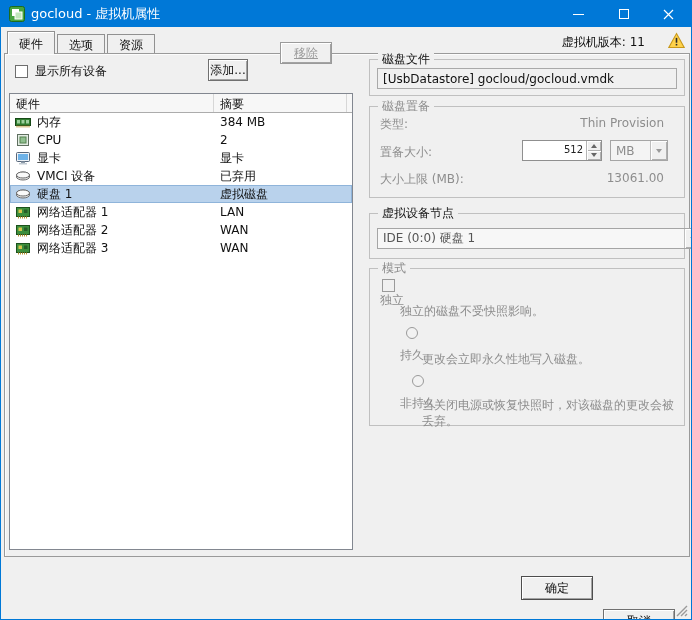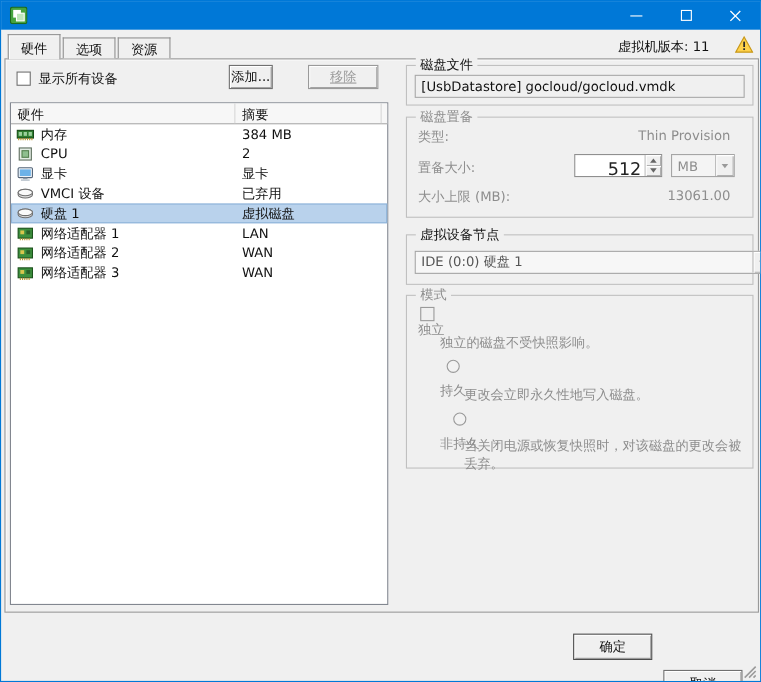--- a/index.html
+++ b/index.html
@@ -21,21 +21,21 @@
   #vm-version{position:absolute;top:33px;right:46px;font-size:12px;color:#111;}
   #warn-wrap{position:absolute;top:31px;right:6px;width:17px;height:17px;}
   
   #tabpage{position:absolute;left:3px;top:52px;width:686px;height:504px;background:#f0f0f0;border:1px solid #9a9a9a;box-shadow:inset 1px 1px 0 #fcfcfc;}
   
   #show-all{position:absolute;left:14px;top:62px;display:flex;align-items:center;font-size:12px;color:#111;}
   .checkbox{width:13px;height:13px;background:#fff;border:1px solid #6e6e6e;margin-right:7px;}
   .btn3d{position:absolute;height:22px;background:#f0f0f0;border:1px solid #707070;box-shadow:inset 1px 1px 0 #fff,inset -1px -1px 0 #a3a3a3;font-size:12px;color:#111;text-align:center;line-height:20px;}
   .btn3d.disabled{color:#9b9b9b;border-color:#9a9a9a;}
   #add-btn{left:207px;top:58px;width:40px;}
-  #remove-btn{left:279px;top:58px;width:64px;text-decoration:underline;}
+  #remove-btn{left:279px;top:41px;width:52px;text-decoration:underline;}
   #hwlist{position:absolute;left:8px;top:92px;width:344px;height:457px;background:#fff;border:1px solid #828790;}
   #hwhead{display:flex;height:19px;background:#f7f7f7;border-bottom:1px solid #acacac;font-size:12px;color:#111;}
   .hcell{padding:2px 0 0 6px;border-right:1px solid #d7d7d7;}
   .hcell.c1{width:204px;}
   .hcell.c2{width:133px;}
   .hw-row{position:relative;height:18px;display:flex;align-items:center;font-size:12px;color:#111;}
   .hw-row.selected{background:#b9d2ec;outline:1px solid #8fb4da;outline-offset:-1px;}
   .hw-icon{width:16px;height:16px;margin:0 6px 0 5px;flex:0 0 auto;}
   .hw-icon svg{display:block;}
   .hw-name{flex:0 0 auto;}
@@ -44,21 +44,21 @@
   .group{position:absolute;left:368px;width:316px;border:1px solid #c0c0c0;}
   .group-label{position:absolute;top:-9px;left:8px;background:#f0f0f0;padding:0 4px;font-size:12px;color:#111;}
   .group-label.dim{color:#8d8d8d;}
   .dim{color:#8d8d8d;}
   #grp-file{top:58px;height:37px;}
   #file-box{position:absolute;left:7px;top:8px;width:300px;height:21px;background:#f0f0f0;border:1px solid #a9a9a9;font-size:12px;color:#111;padding:3px 5px 0;white-space:nowrap;overflow:hidden;}
   #grp-prov{top:105px;height:92px;}
   .prov-label{position:absolute;left:10px;font-size:12px;}
   .prov-val{position:absolute;right:20px;font-size:12px;text-align:right;}
   #spinner{position:absolute;left:152px;top:33px;width:80px;height:21px;border:1px solid #8f8f8f;background:#fff;display:flex;}
-  #spin-text{flex:1;font-size:16px;color:#222;text-align:right;padding:3px 3px 0 0;}
+  #spin-text{flex:1;font-size:10px;color:#222;text-align:right;padding:3px 3px 0 0;}
   #spin-btns{width:15px;display:flex;flex-direction:column;border-left:1px solid #b5b5b5;}
   .spin-btn{flex:1;background:#f0f0f0;display:flex;align-items:center;justify-content:center;box-shadow:inset 1px 1px 0 #fff,inset -1px -1px 0 #b0b0b0;}
   .tri-up{width:0;height:0;border-left:3px solid transparent;border-right:3px solid transparent;border-bottom:4px solid #666;}
   .tri-dn{width:0;height:0;border-left:3px solid transparent;border-right:3px solid transparent;border-top:4px solid #666;}
   .combo{position:absolute;height:21px;border:1px solid #a5a5a5;background:#f4f4f4;display:flex;align-items:center;font-size:12px;justify-content:center;}
   .combo .cval{flex:1;padding-left:5px;white-space:nowrap;overflow:hidden;}
   .combo .cbtn{width:17px;align-self:stretch;background:#f0f0f0;border-left:1px solid #bdbdbd;box-shadow:inset 1px 1px 0 #fff,inset -1px -1px 0 #b0b0b0;display:flex;align-items:center;justify-content:center;}
   #unit-combo{left:240px;top:33px;width:58px;}
   #grp-node{top:212px;height:46px;}
   #node-combo{left:7px;top:14px;width:325px;background:#f7f7f7;}
@@ -77,20 +77,21 @@
 <div id="window">
 
   <div id="titlebar">
     <span class="app-icon">
       <svg viewBox="0 0 16 16" width="16" height="16">
         <rect x="0.5" y="0.5" width="15" height="15" rx="2" fill="#46a33f" stroke="#1d6b1d"></rect>
         <rect x="3" y="3" width="7" height="7" fill="#ffffff"></rect>
         <rect x="6" y="6" width="7" height="7" fill="#bfe6ba" stroke="#ffffff"></rect>
       </svg>
     </span>
+    <span class="title">gocloud - 虚拟机属性</span>
     <div id="caption-btns">
       <div class="cap-btn">
           <div class="minbar"></div>
         </div>
       <div class="cap-btn">
           <div class="maxbox"></div>
         </div>
       <div class="cap-btn">
         <svg width="11" height="11" viewBox="0 0 11 11">
             <path d="M1 1 L10 10 M10 1 L1 10" stroke="#fff" stroke-width="1.2"></path>

